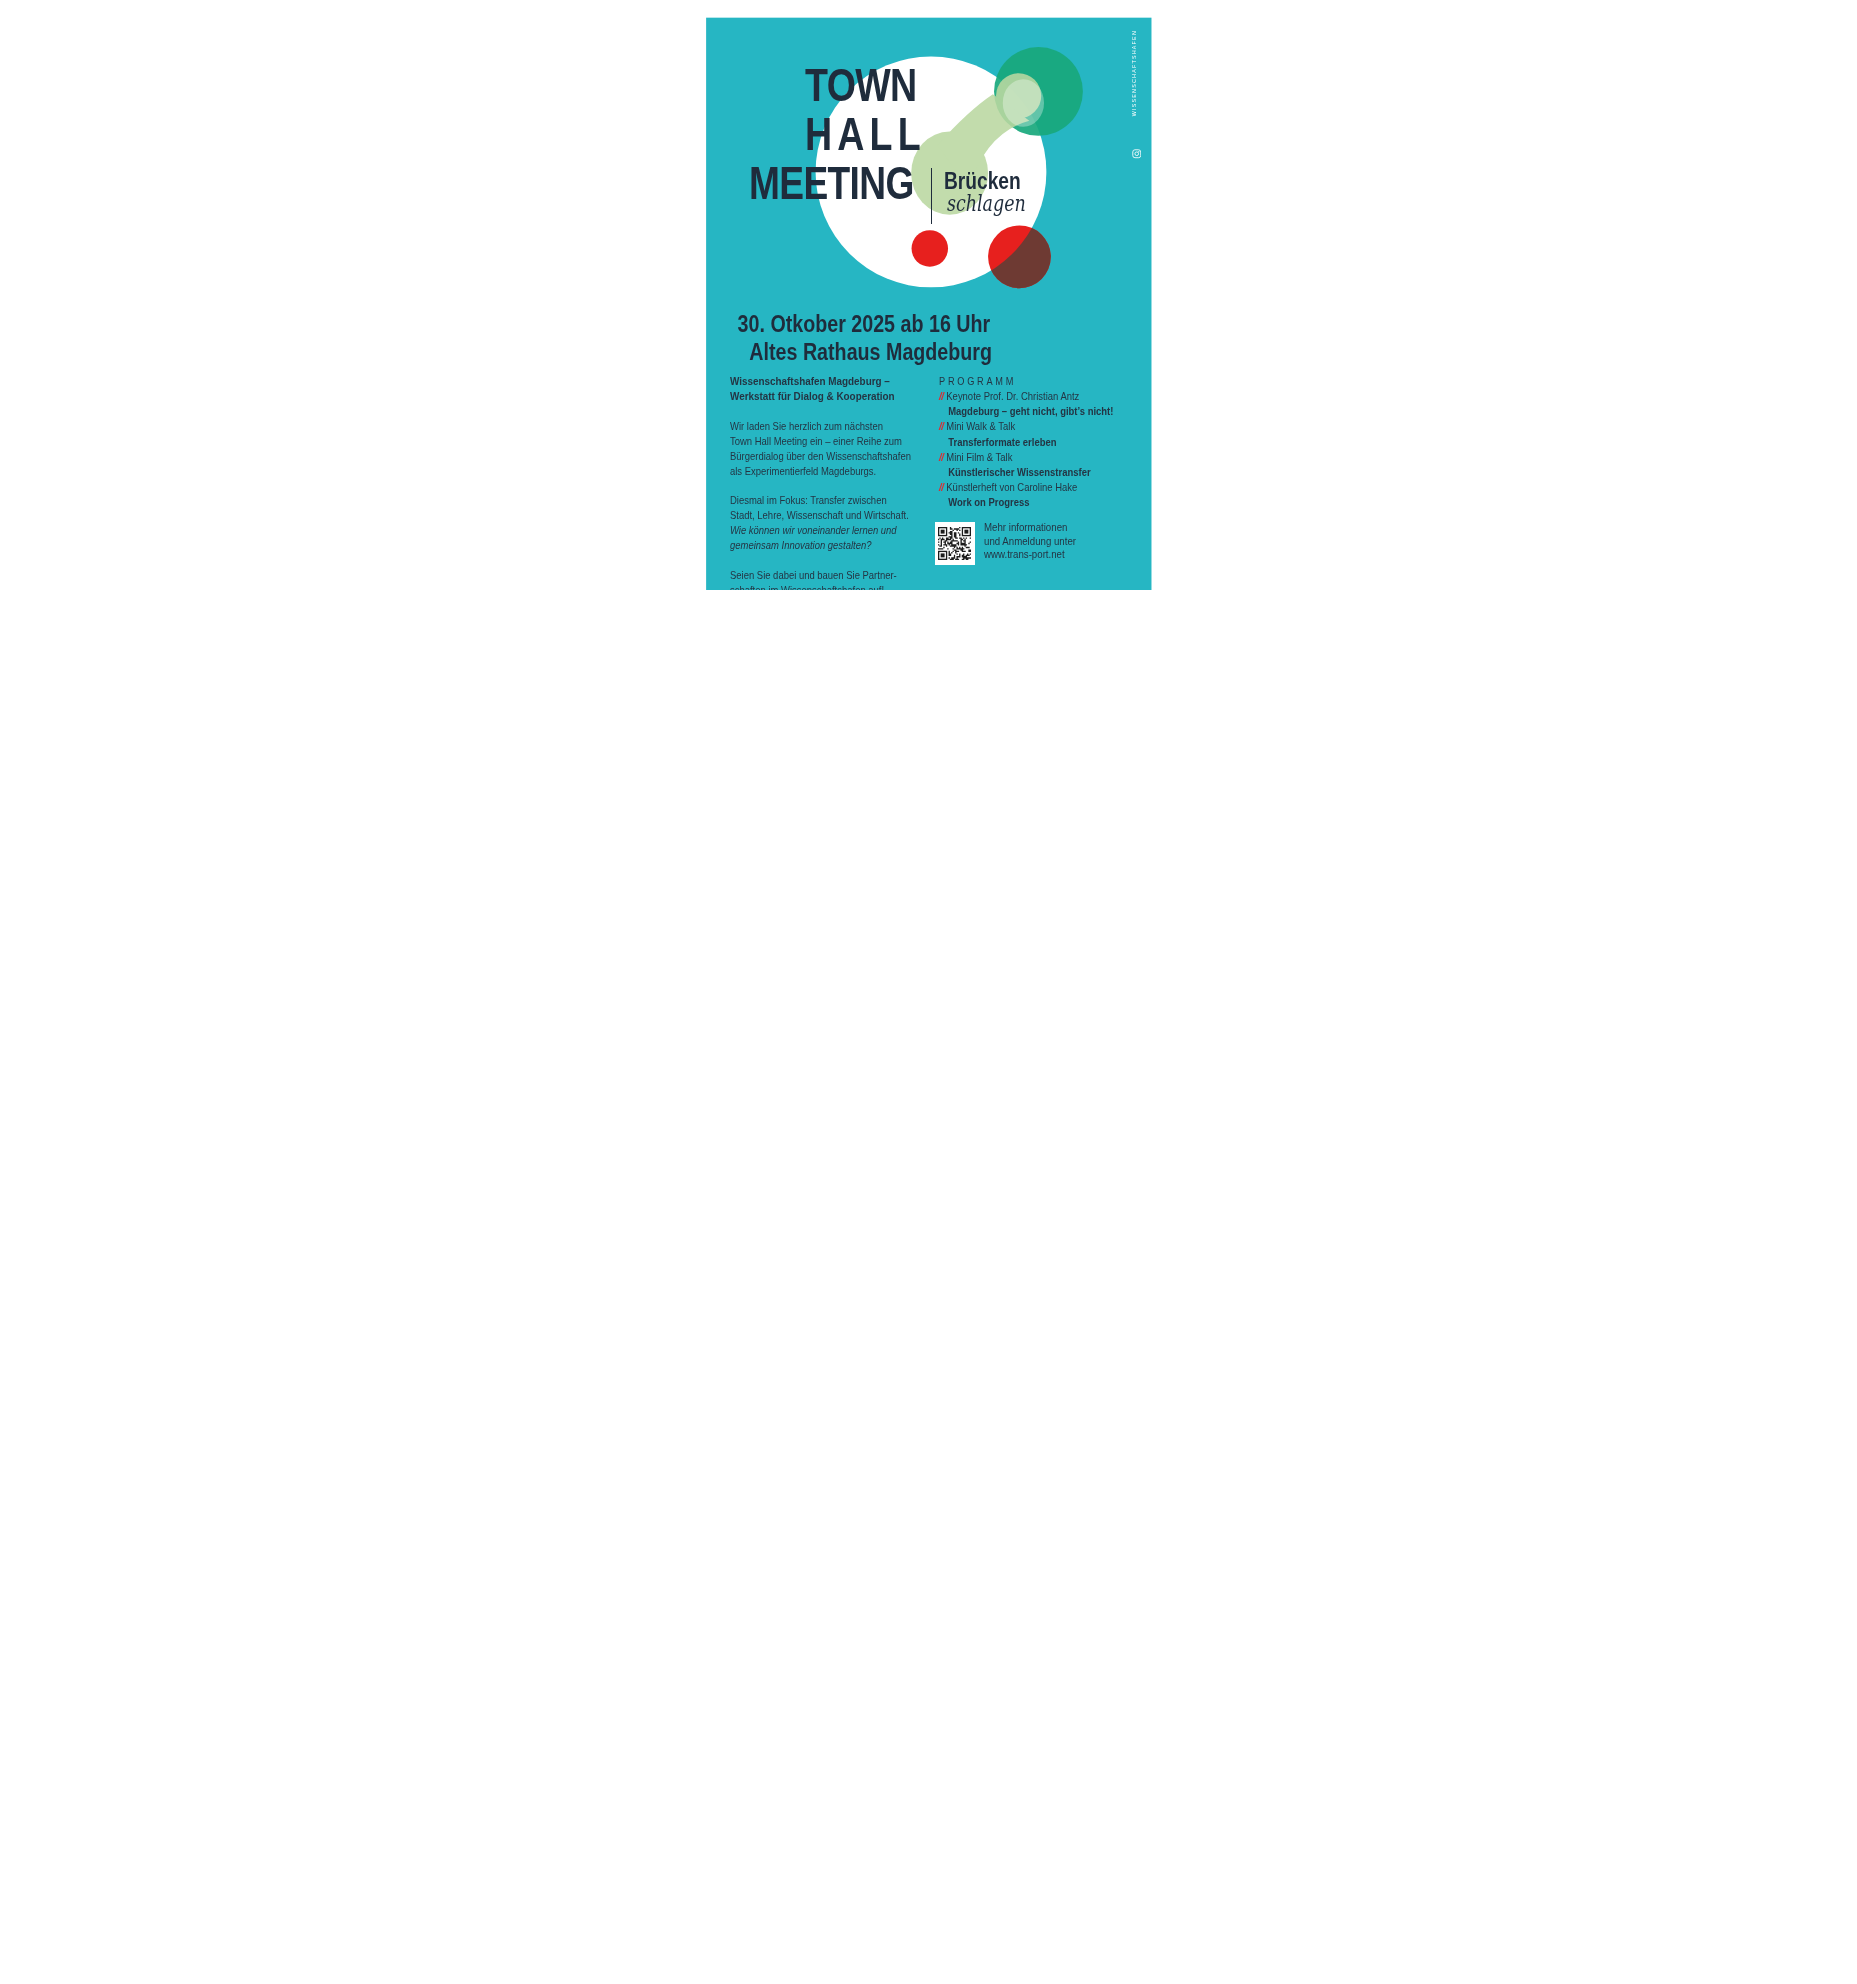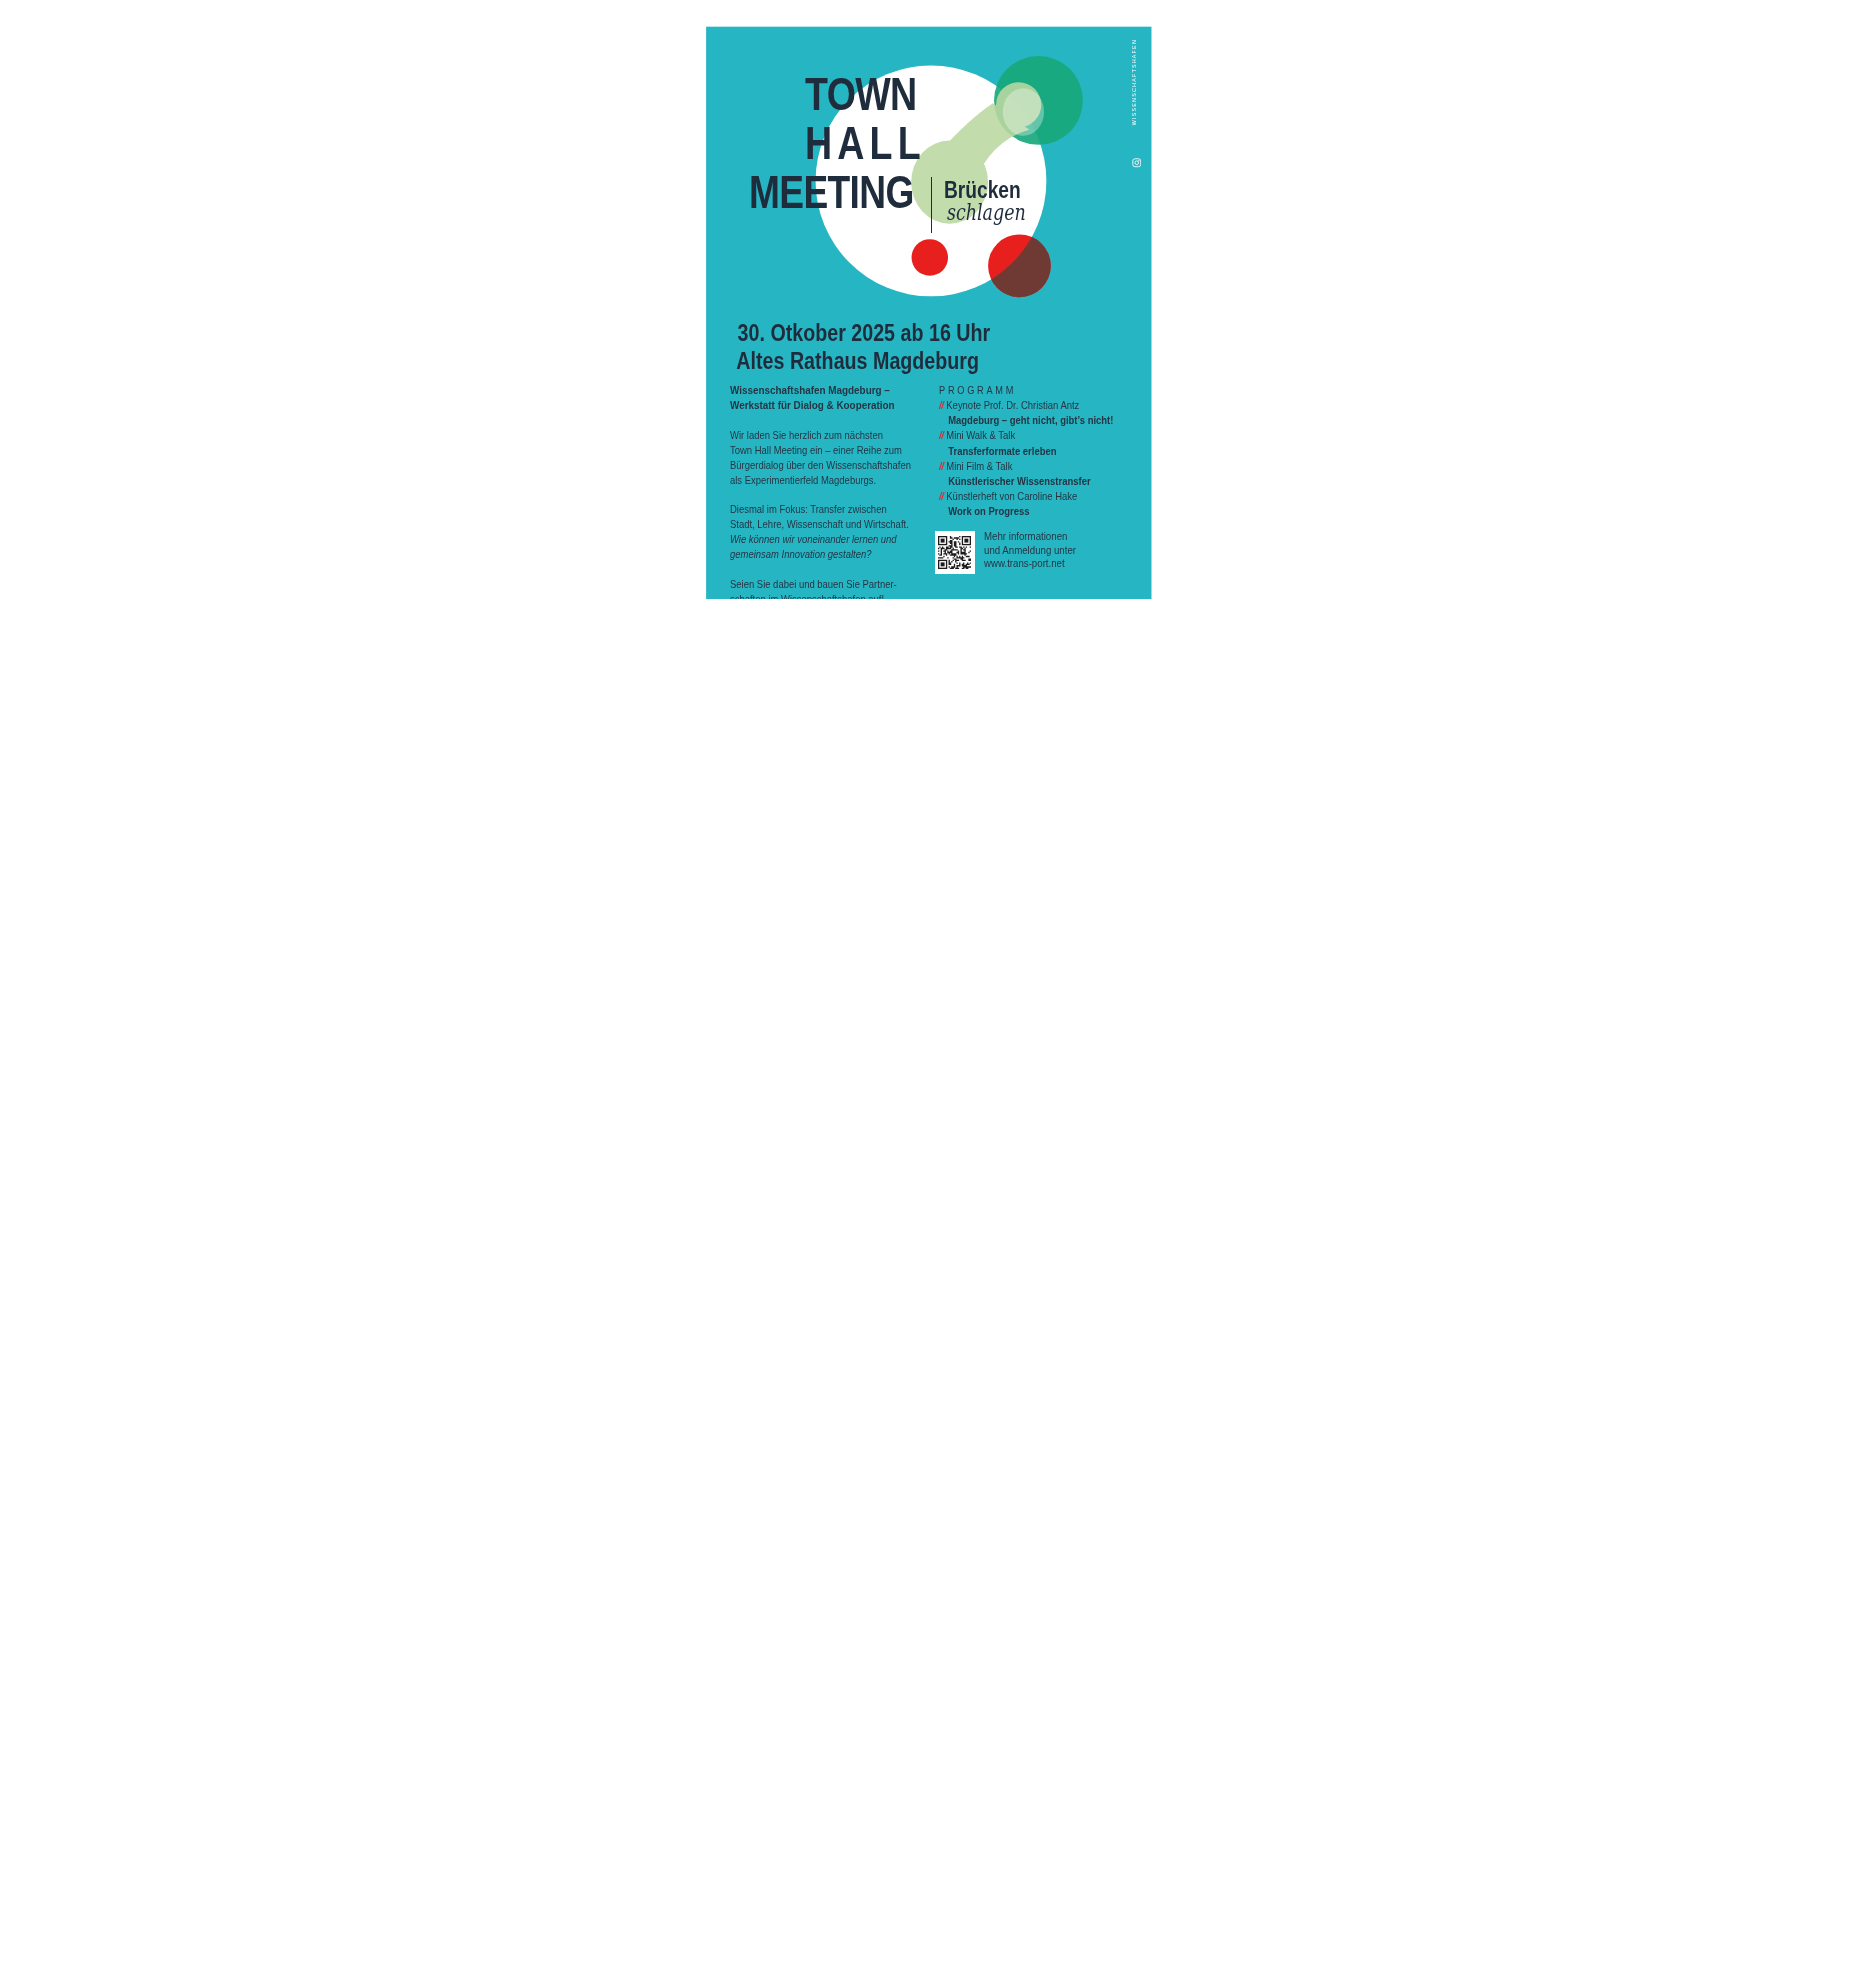--- a/index.html
+++ b/index.html
@@ -1,19 +1,19 @@
 <!DOCTYPE html>
 <html style="font-size:6.4px"><head>
 <meta charset="utf-8">
 <title>Town Hall Meeting Poster</title>
 <style>
   * { margin:0; padding:0; box-sizing:border-box; }
   html,body { background:#ffffff; }
   body { font-family:"Liberation Sans", sans-serif; }
-  #poster { position:relative; width:464px; height:657px; background:#ffffff; overflow:hidden; margin:17px auto; }
+  #poster { position:relative; width:464px; height:657px; background:#ffffff; overflow:hidden; margin:8px auto; }
   #hero-svg { position:absolute; left:0; top:0; }
 
   
   .title-line { position:absolute; color:#1f2c3c; font-weight:700; font-size:47px; line-height:1;
                 transform-origin:left top; white-space:nowrap; letter-spacing:-0.8px; }
   #title-town    { left:108px; top:53px; transform:scaleX(0.80); }
   #title-hall    { left:108px; top:102px; transform:scaleX(0.80); letter-spacing:6.4px; }
   #title-meeting { left:52px; top:151px; transform:scaleX(0.79); }
 
   #title-divider { position:absolute; left:234px; top:160px; width:1.2px; height:56px; background:#1f2c3c; }
@@ -27,21 +27,21 @@
   #social-vertical { position:absolute; left:434px; top:22px; height:119px; width:12px; }
   #social-vertical .vtext { writing-mode:vertical-rl; transform:rotate(180deg); color:#ffffff;
                             font-size:5.4px; letter-spacing:1.2px; font-weight:400; white-space:nowrap; }
   #instagram-icon { position:absolute; left:435px; top:141px; }
 
   
   .date-line { position:absolute; left:9px; width:446px; text-align:left; color:#1f2c3c;
                font-weight:700; font-size:24.6px; line-height:1; white-space:nowrap; }
   .date-line > span { display:inline-block; transform:scaleX(0.80); transform-origin:center top; }
   #date-1 { top:304px; }
-  #date-2 { top:332px; }
+  #date-2 { top:332px;padding-left:13px; }
 
   
   #intro-col { position:absolute; left:33px; top:366px; width:222px; color:#243544;
                transform:scaleX(0.86); transform-origin:left top; }
   #intro-col .line { font-size:11px; line-height:15px; white-space:nowrap; }
   #intro-col .head .line { font-weight:700; font-size:11.5px; }
   #intro-col .gap { height:14.7px; }
   #intro-col .ital .line { font-style:italic; }
 
   

